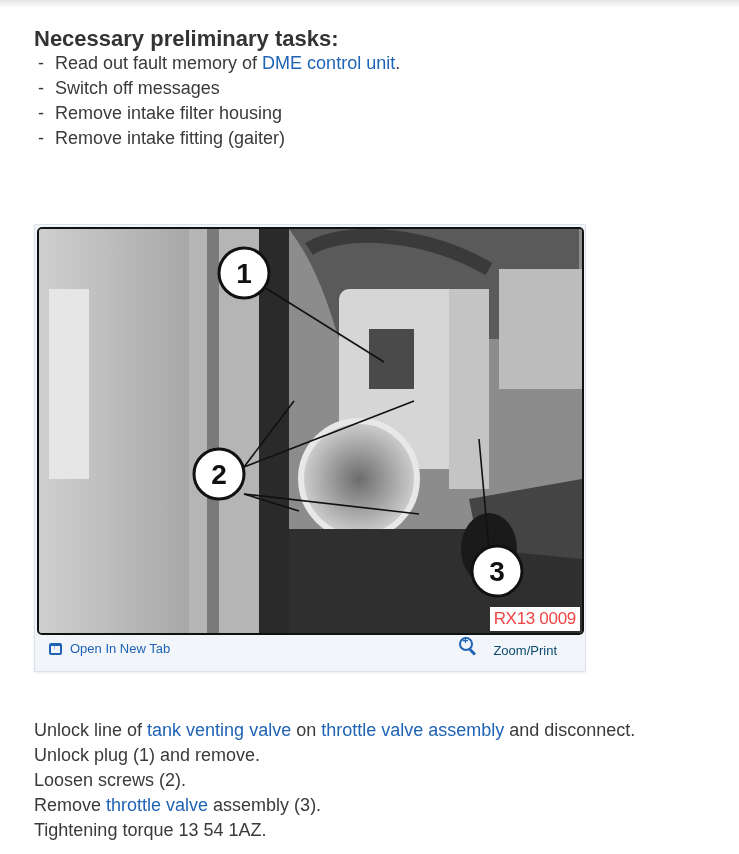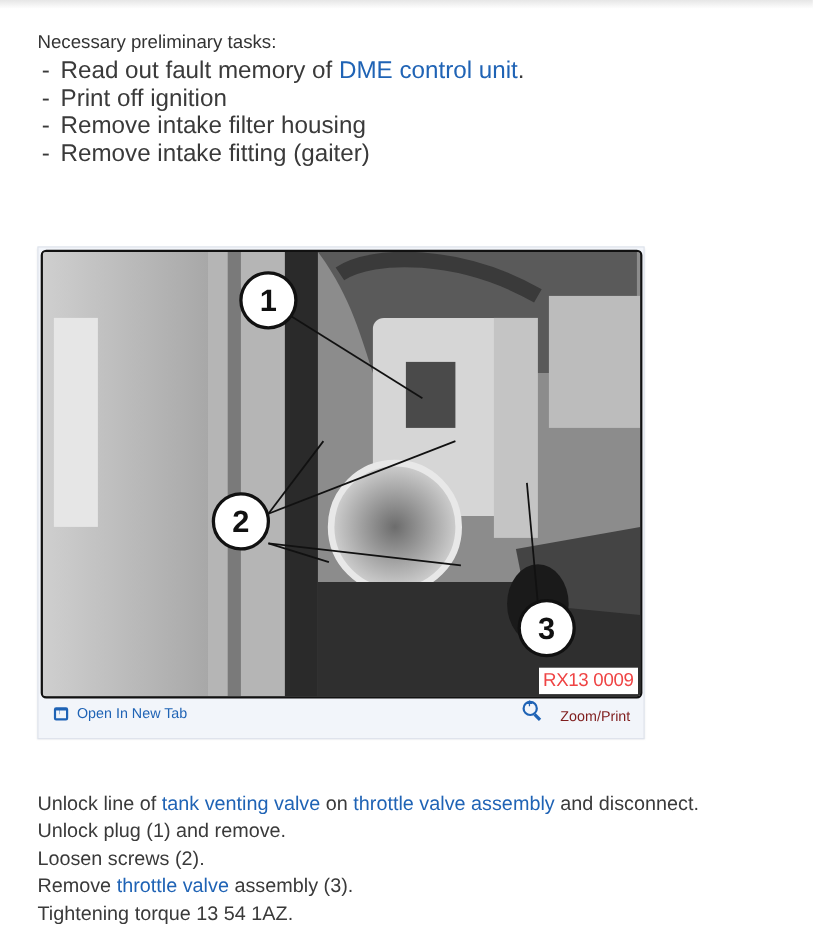--- a/index.html
+++ b/index.html
@@ -6,23 +6,23 @@
   body {
     width:739px; height:854px; overflow:hidden; background:#ffffff;
     font-family:"Liberation Sans", sans-serif; color:#333333;
     position:relative;
   }
   .topbar {
     position:absolute; left:0; top:0; width:739px; height:8px;
     background:linear-gradient(#e6e6e6, #ffffff);
   }
   .content { position:absolute; left:34px; top:26px; width:690px; }
-  .heading { font-weight:normal; font-size:17px; line-height:25px; color:#333; }
+  .heading { font-weight:bold; font-size:22px; line-height:25px; color:#333; }
   ul.tasks { list-style:none; margin:0; padding:0; }
-  ul.tasks li { font-size:22px; line-height:25px; color:#3a3a3a; }
+  ul.tasks li { font-size:18px; line-height:25px; color:#3a3a3a; }
   ul.tasks li .dash { display:inline-block; width:17px; padding-left:4px; }
   a.link { color:#1f63b5; text-decoration:none; }
 
   .figure {
     position:absolute; left:34px; top:224px; width:550px; height:446px;
     background:#f2f5fa; border:1px solid #dde2ea;
     box-shadow:0 1px 2px rgba(0,0,0,0.08);
   }
   .photo {
     position:absolute; left:2px; top:2px; width:543px; height:404px;
@@ -42,21 +42,21 @@
     position:absolute; left:14px; top:6px; color:#1f63b5; display:flex; align-items:center; cursor:pointer;
   }
   .open-tab .ico {
     display:inline-block; width:13px; height:12px; border:2px solid #1f63b5; border-top-width:3px;
     border-radius:2px; margin-right:8px; position:relative; box-sizing:border-box;
   }
   .open-tab .ico::after {
     content:"↑"; position:absolute; left:1px; top:-5px; font-size:9px; color:#1f63b5; font-weight:bold;
   }
   .zoom-print {
-    position:absolute; right:12px; top:2px; color:#7f1d1d; display:flex; align-items:flex-start; cursor:pointer;gap:12px;
+    position:absolute; right:28px; top:2px; color:#0c4a6e; display:flex; align-items:flex-start; cursor:pointer;gap:12px;
   }
   .zoom-print .mag {
     position:relative; width:18px; height:18px; margin-right:4px; margin-top:0px;
   }
   .zoom-print .mag .lens {
     position:absolute; left:0; top:0; width:10px; height:10px; border:2px solid #1f63b5; border-radius:50%;
   }
   .zoom-print .mag .lens::after {
     content:"+"; position:absolute; left:1px; top:-4px; font-size:10px; color:#1f63b5; font-weight:bold;
   }
@@ -71,21 +71,21 @@
 </style>
 </head>
 <body>
 
 <div class="topbar"></div>
 
 <div class="content">
   <div class="heading">Necessary preliminary tasks:</div>
   <ul class="tasks">
     <li><span class="dash">-</span><span>Read out fault memory of </span><a class="link" href="#">DME control unit</a><span>.</span></li>
-    <li><span class="dash">-</span><span>Print off ignition</span></li>
+    <li><span class="dash">-</span><span>Switch off messages</span></li>
     <li><span class="dash">-</span><span>Remove intake filter housing</span></li>
     <li><span class="dash">-</span><span>Remove intake fitting (gaiter)</span></li>
   </ul>
 </div>
 
 <div class="figure">
   <div class="photo">
     <svg width="543" height="404" viewBox="0 0 543 404">
       <defs>
         <linearGradient id="g1" x1="0" x2="1">

